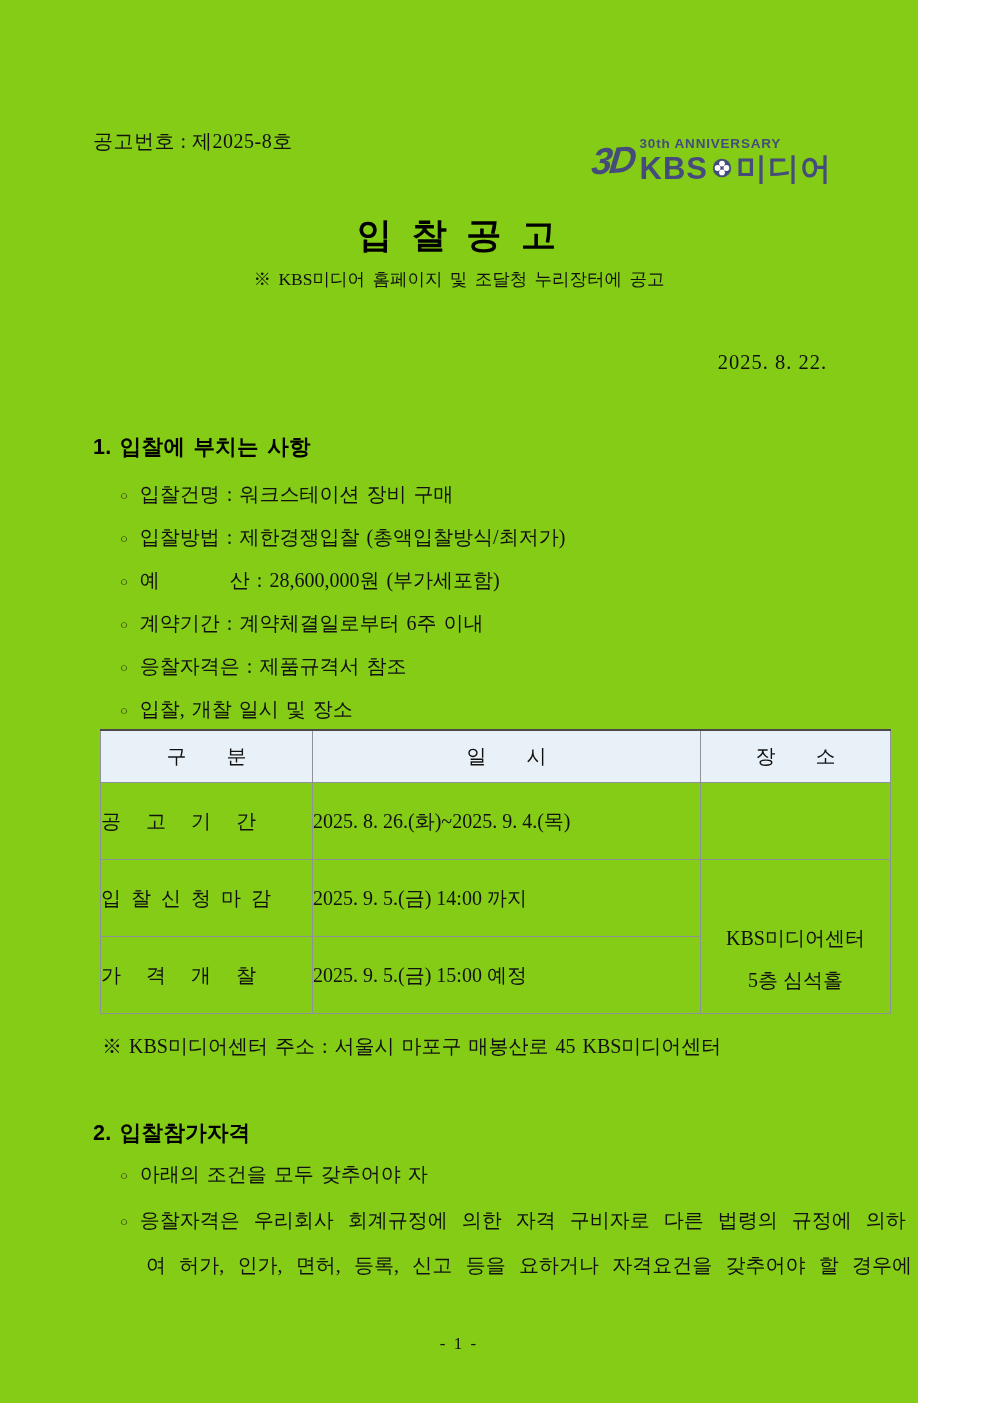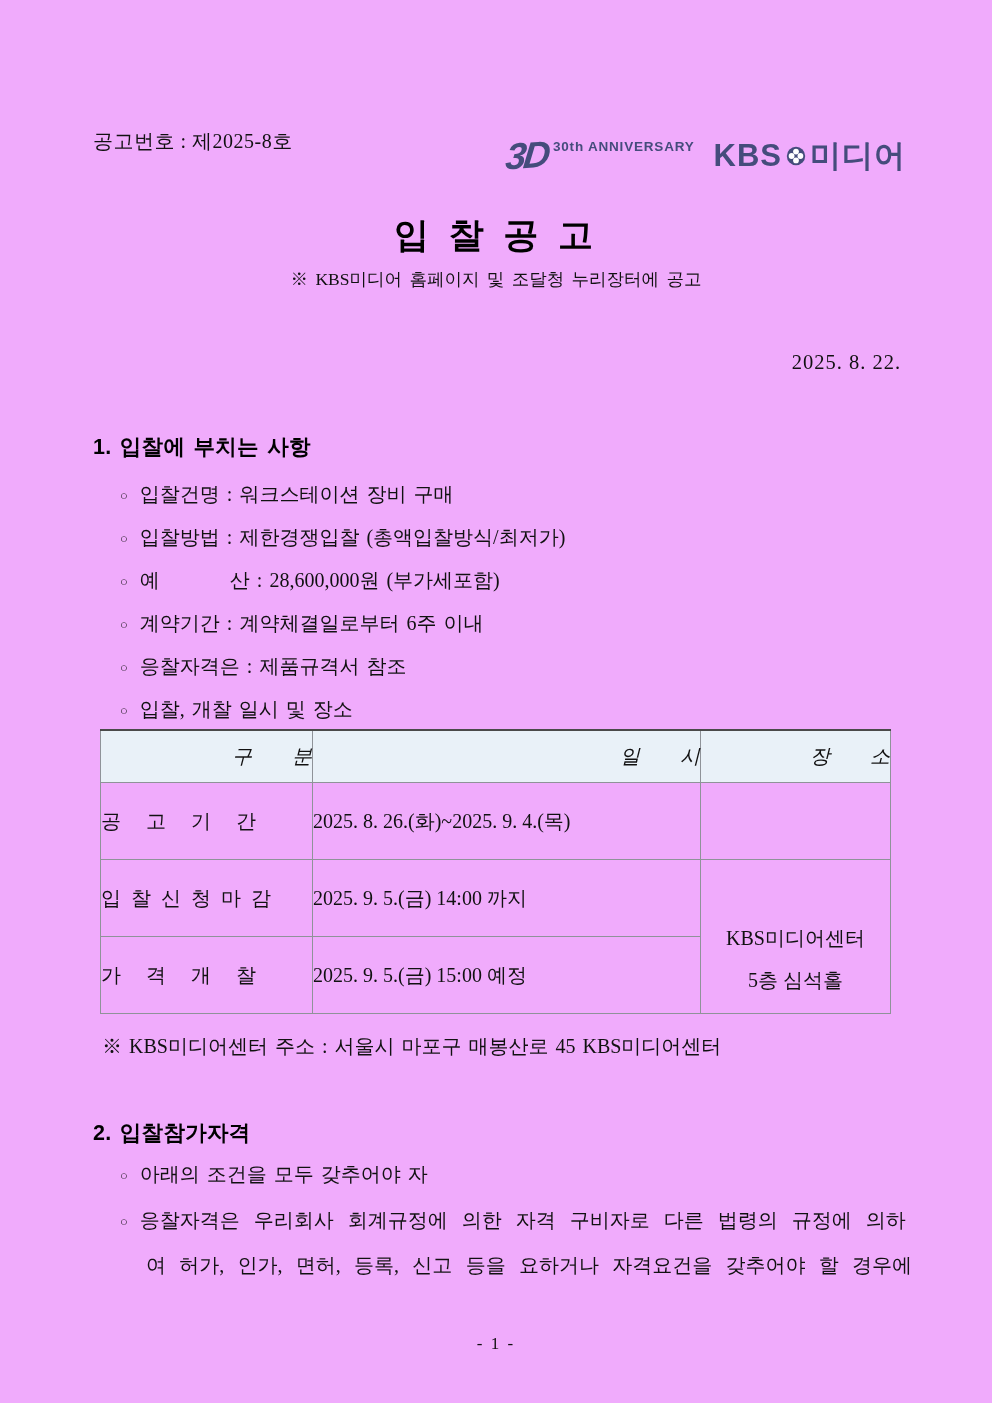--- a/index.html
+++ b/index.html
@@ -1,37 +1,37 @@
 <!DOCTYPE html>
 <html lang="ko"><head>
 <meta charset="utf-8">
 <style>
   html, body { margin: 0; padding: 0; background: #ffffff; }
   .page {
     position: relative;
-    width: 992px;
+    width: 918px;
     height: 1403px;
-    background: #f0abfc;
+    background: #84cc16;
     overflow: hidden;
     font-family: "Liberation Serif", "DejaVu Serif", serif;
     color: #111111;
   }
   .abs { position: absolute; line-height: 1; }
 
   
   .doc-number { left: 93px; top: 131px; font-size: 20px; letter-spacing: 0.5px; }
 
   .logo { right: 86px; top: 137px; display: flex; align-items: center; gap: 6px; color: #454c7c; }
   .logo-mark {
     font-family: "Liberation Sans", sans-serif;
     font-style: italic; font-weight: 900; font-size: 37px;
     transform: skewX(-10deg) rotate(-4deg);
     letter-spacing: -3px;
   }
-  .logo-text { display: flex; flex-direction: row; gap: 19px; }
+  .logo-text { display: flex; flex-direction: column; gap: 2px; }
   .logo-anniv {
     font-family: "Liberation Sans", sans-serif;
     font-weight: 700; font-size: 13.5px; letter-spacing: 0.8px;
   }
   .logo-brand {
     display: flex; align-items: center; gap: 4px;
     font-family: "Liberation Sans", sans-serif;
     font-weight: 800; font-size: 31px; letter-spacing: 1px;
   }
   .logo-emblem { width: 20px; height: 20px; }
@@ -75,23 +75,22 @@
   .bid-table col.c3 { width: 190px; }
   .bid-table th, .bid-table td {
     border: 1px solid #8f9399;
     padding: 0;
     font-weight: normal;
   }
   .bid-table { border-top: 2.5px solid #4a4a4a; }
   .bid-table thead th {
     background: #e9f1f8;
     height: 51px;
-    text-align: right;
+    text-align: center;
     white-space: pre;
-    font-style: italic;
   }
   .bid-table td { height: 76px; vertical-align: middle; }
   .cell-label { padding-left: 13px; white-space: pre; }
   .cell-value { padding-left: 14px; white-space: pre; }
   .cell-location { text-align: center; }
   .cell-location .loc-line { line-height: 1; margin-top: 44px; }
   .cell-location .loc-line + .loc-line { margin-top: 22px; }
 
   
   .note { left: 102px; top: 1036px; font-size: 20px; word-spacing: 2px; }

